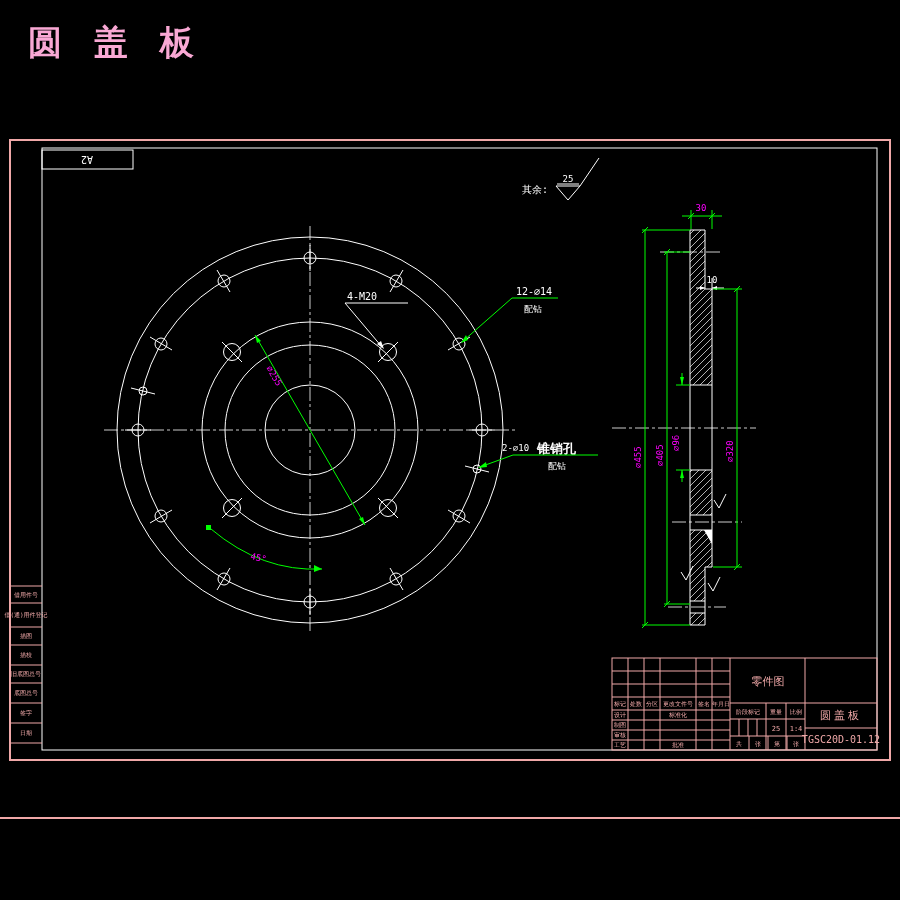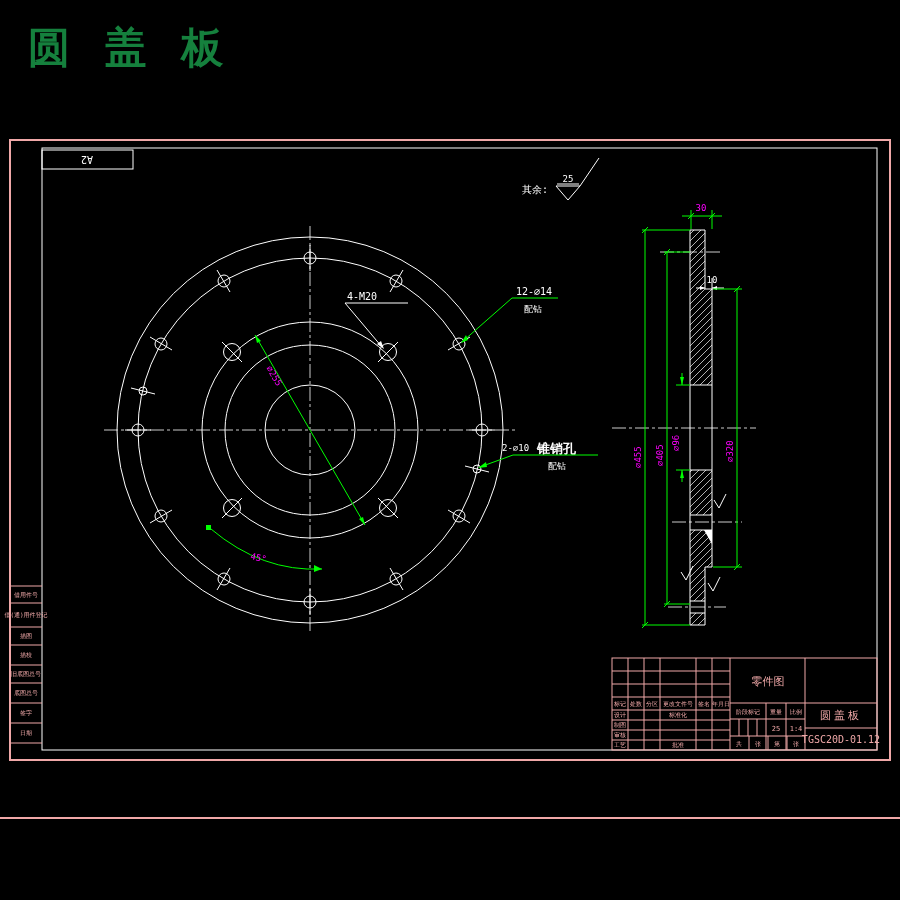--- a/index.html
+++ b/index.html
@@ -1,20 +1,20 @@
 <!DOCTYPE html>
 <html><head>
 <meta charset="utf-8">
 <style>
   html,body{margin:0;padding:0;background:#000;}
   #stage{position:relative;width:900px;height:900px;background:#000;overflow:hidden;
          font-family:"DejaVu Sans","Liberation Sans",sans-serif;}
   #cad{position:absolute;left:0;top:0;}
   .main-title{position:absolute;left:28px;top:20px;font-family:"DejaVu Serif","Liberation Serif",serif;
-              font-size:42px;font-weight:bold;color:#15803d;letter-spacing:10px;white-space:nowrap;}
+              font-size:34px;font-weight:bold;color:#f9a8d4;letter-spacing:10px;white-space:nowrap;}
   svg text{font-family:"DejaVu Sans Mono","Liberation Mono",monospace;}
   .tw{fill:#ffffff;font-size:10px;}
   .tw-s{fill:#ffffff;font-size:9px;}
   .tw-b{fill:#ffffff;font-size:13px;font-weight:bold;}
   .tm{fill:#ff00ff;font-size:9px;}
   .tp{fill:#f0a8a8;font-size:7px;}
   .tp-xs{fill:#f0a8a8;font-size:6px;}
   .tp-big{fill:#f0a8a8;font-size:11px;}
   .tp-no{fill:#f0a8a8;font-size:10px;}
   .ln-w{stroke:#ffffff;stroke-width:1;fill:none;}

